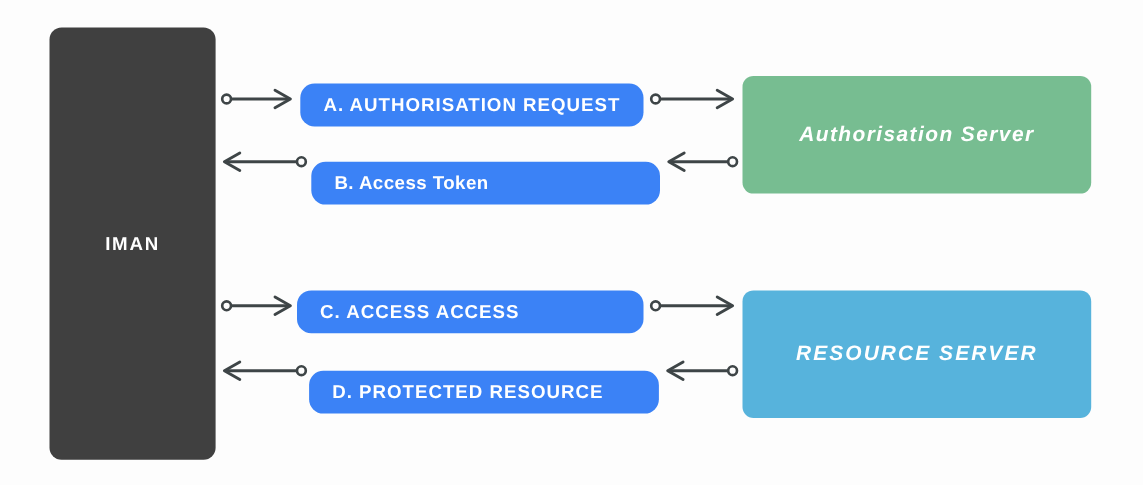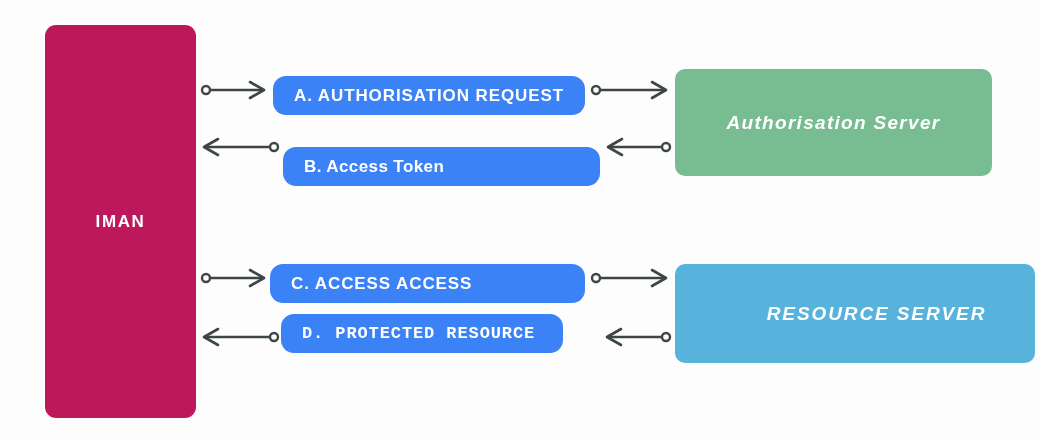--- a/index.html
+++ b/index.html
@@ -16,21 +16,21 @@
     font-family: "Liberation Sans", sans-serif;
   }
 
   
   .actor-box {
     position: absolute;
     left: 45px;
     top: 25px;
     width: 151px;
     height: 393px;
-    background: #be185d;
+    background: #404040;
     border-radius: 11px;
     display: flex;
     align-items: center;
     justify-content: center;
   }
   .actor-label {
     color: #ffffff;
     font-size: 17px;
     font-weight: bold;
     letter-spacing: 1.6px;
@@ -47,23 +47,22 @@
     align-items: center;
     justify-content: center;
   }
   .server-box.auth {
     top: 69px;
     height: 107px;
     background: #77bd91;
   }
   .server-box.resource {
     top: 264px;
-    height: 99px;
+    height: 116px;
     background: #57b3dc;
-    padding-left: 43px;
   }
   .server-label {
     color: #ffffff;
     font-size: 19px;
     font-weight: bold;
     letter-spacing: 1.3px;
     text-align: center;
     font-style: italic;
   }
   .server-label.caps {
@@ -88,21 +87,21 @@
     letter-spacing: 0.9px;
     white-space: nowrap;
   }
   .msg-label.mixed {
     letter-spacing: 0.4px;
   }
 
   .msg-a { left: 273px; top: 76px;  width: 312px; }
   .msg-b { left: 283px; top: 147px; width: 317px; }
   .msg-c { left: 270px; top: 264px; width: 315px; }
-  .msg-d { left: 281px; top: 314px; width: 282px; font-family: Liberation Mono, monospace; }
+  .msg-d { left: 281px; top: 337px; width: 318px; }
 
   
   .connector {
     position: absolute;
     overflow: visible;
   }
   .conn-left-a  { left: 200px; top: 80px;  }
   .conn-left-b  { left: 200px; top: 137px; }
   .conn-left-c  { left: 200px; top: 268px; }
   .conn-left-d  { left: 200px; top: 327px; }

